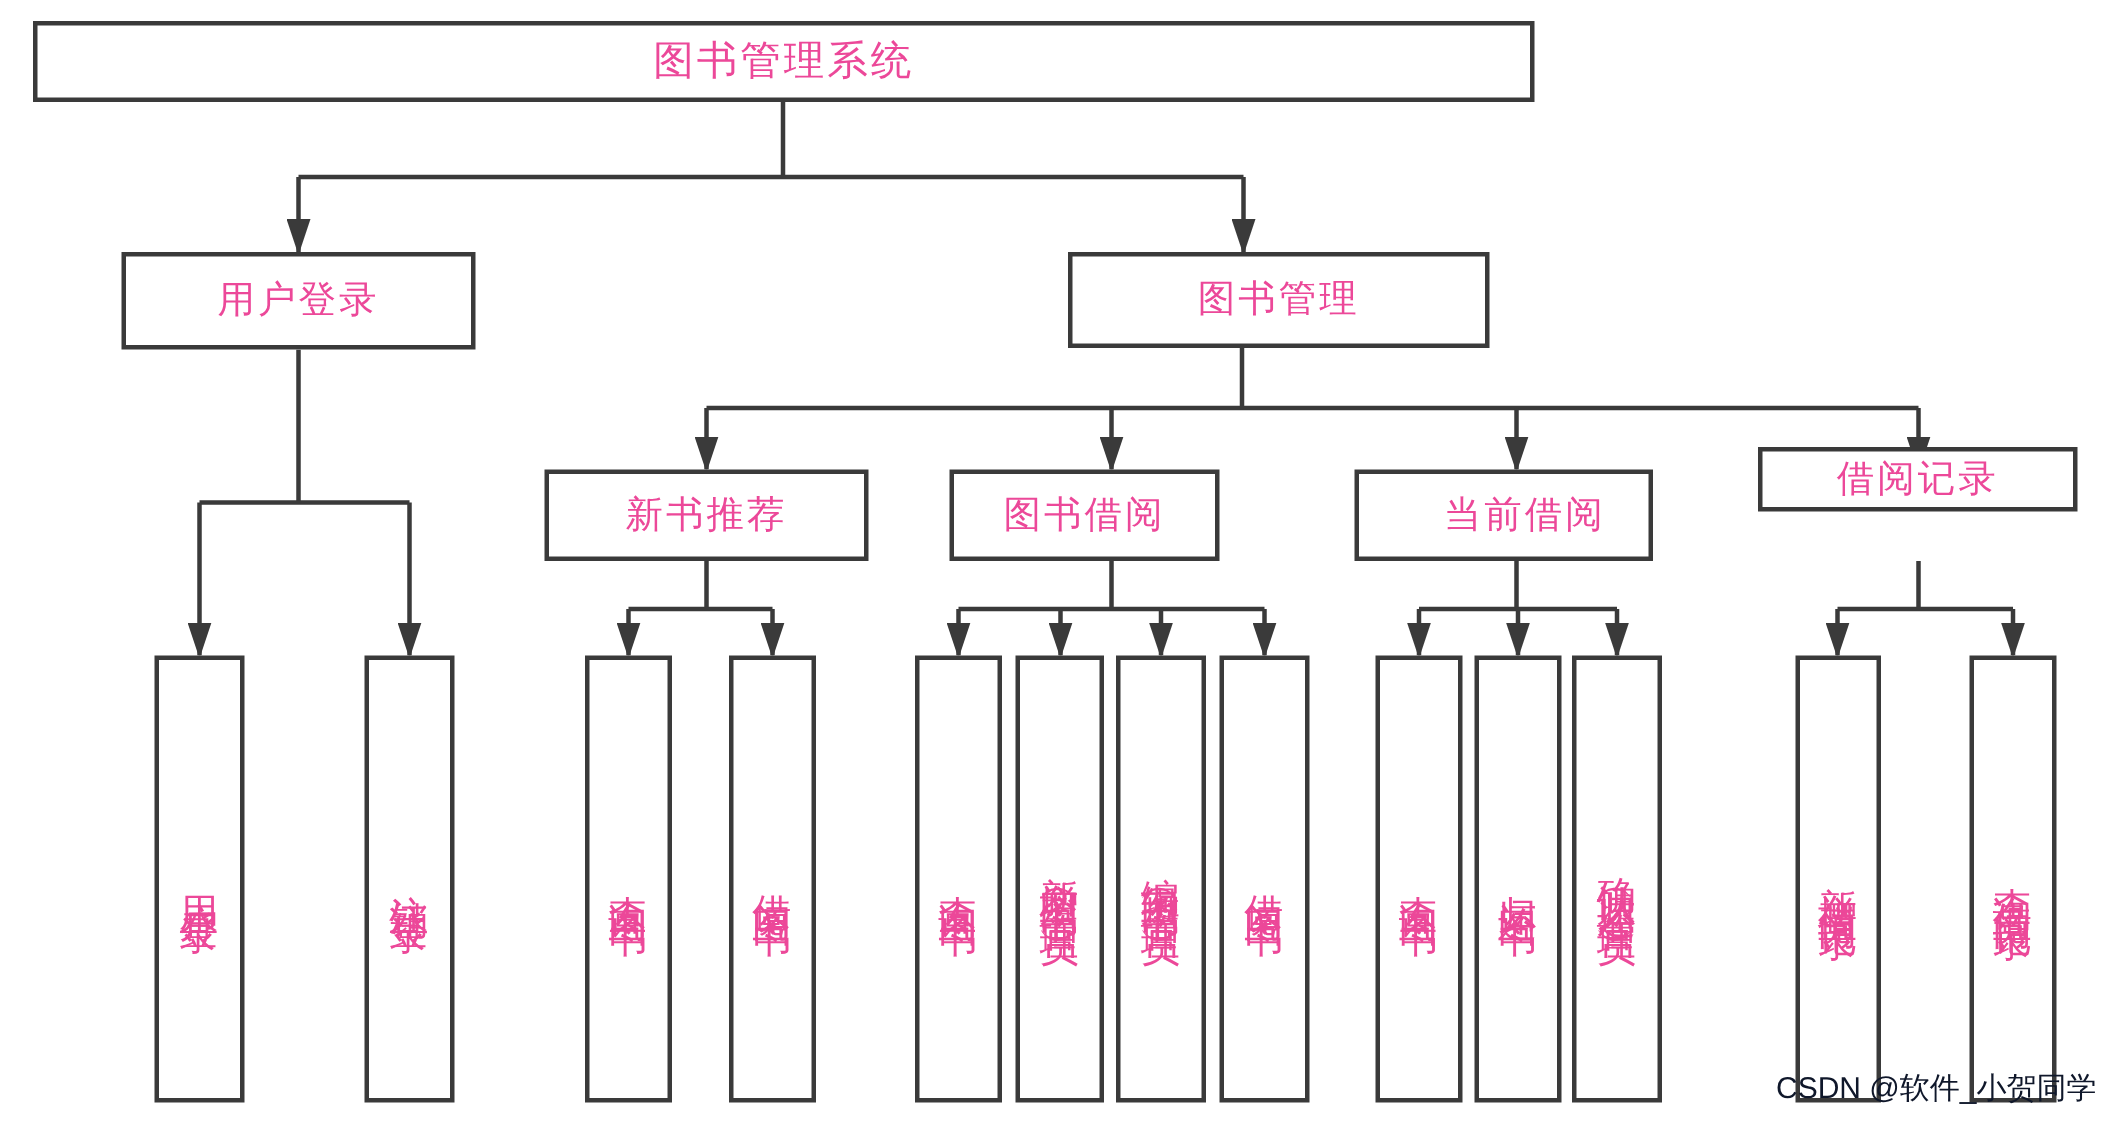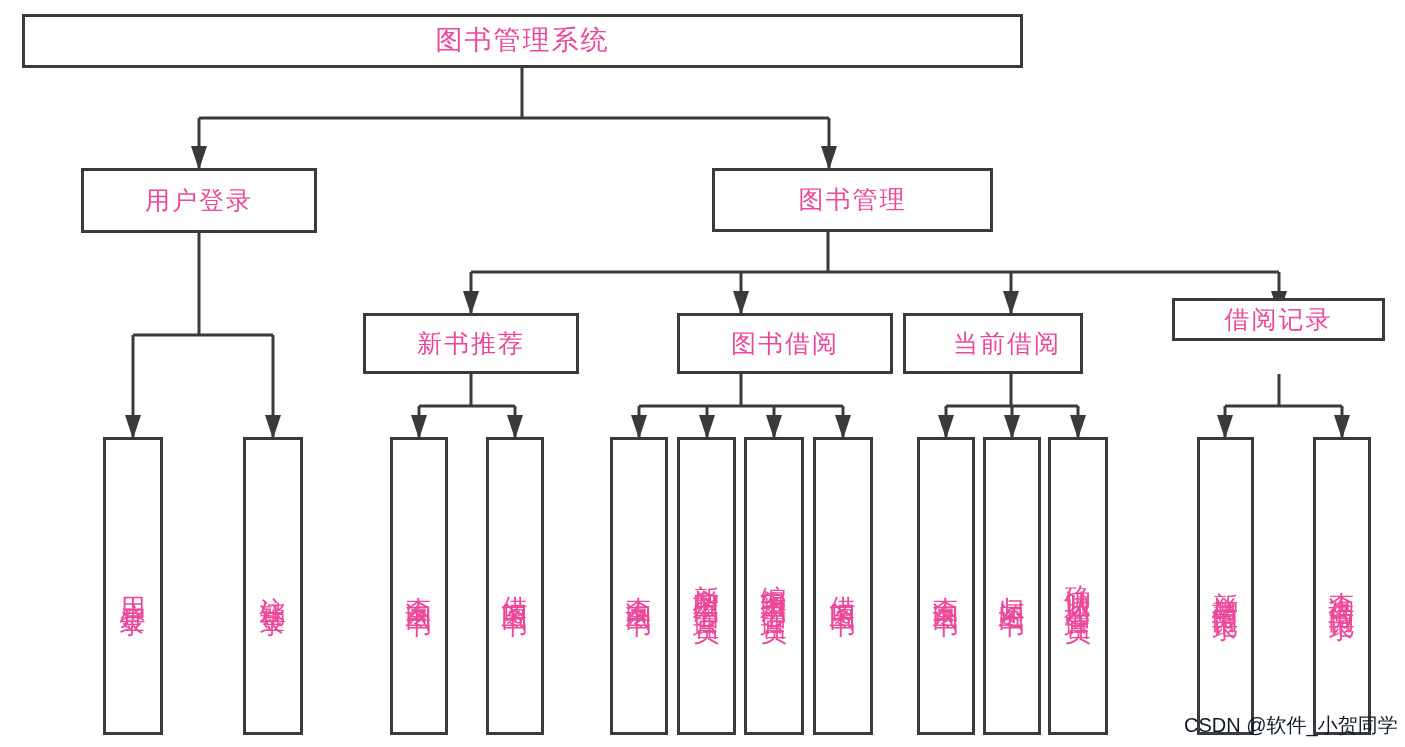--- a/index.html
+++ b/index.html
@@ -97,22 +97,22 @@
       <line x1="1342" y1="406" x2="1342" y2="437" marker-end="url(#arrow)"></line>
     </g>
   </svg>
 
   <div class="box hbox-root" style="left:22px; top:14px; width:1001px; height:54px;">图书管理系统</div>
 
   <div class="box hbox" style="left:81px; top:168px; width:236px; height:65px;">用户登录</div>
   <div class="box hbox" style="left:712px; top:168px; width:281px; height:64px;">图书管理</div>
 
   <div class="box hbox" style="left:363px; top:313px; width:216px; height:61px;">新书推荐</div>
-  <div class="box hbox" style="left:633px; top:313px; width:216px; height:61px;margin-left:44px;">图书借阅</div>
-  <div class="box hbox" style="left:903px; top:313px; width:180px; height:61px;padding-left:28px;">当前借阅</div>
+  <div class="box hbox" style="left:633px; top:313px; width:180px; height:61px;">图书借阅</div>
+  <div class="box hbox" style="left:903px; top:313px; width:199px; height:61px;padding-left:28px;">当前借阅</div>
   <div class="box hbox" style="left:1172px; top:298px; width:213px; height:43px;">借阅记录</div>
 
   <div class="box vbox" style="left:103px; top:437px; width:60px; height:298px;">用户登录</div>
   <div class="box vbox" style="left:243px; top:437px; width:60px; height:298px;">注销登录</div>
 
   <div class="box vbox" style="left:390px; top:437px; width:58px; height:298px;">查询图书</div>
   <div class="box vbox" style="left:486px; top:437px; width:58px; height:298px;">借阅图书</div>
 
   <div class="box vbox" style="left:610px; top:437px; width:58px; height:298px;">查询图书</div>
   <div class="box vbox" style="left:677px; top:437px; width:59px; height:298px;">新增图书（管理员）</div>

